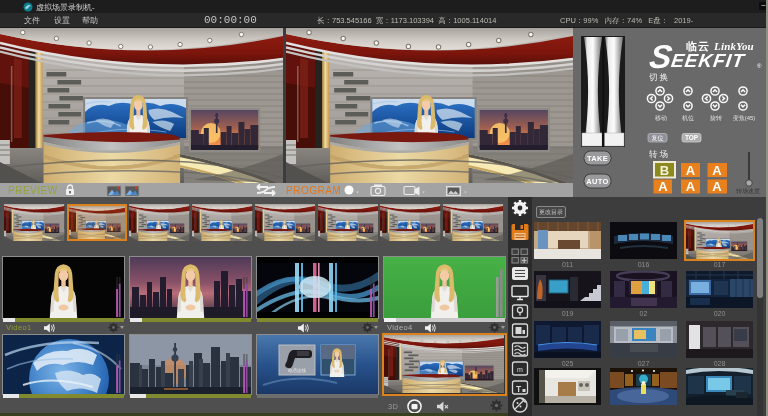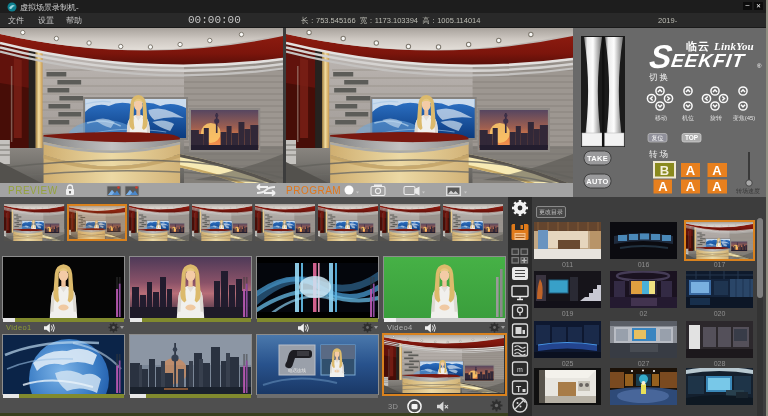--- a/index.html
+++ b/index.html
@@ -273,33 +273,34 @@
 <symbol id="meterp" viewBox="0 0 7 60">
 <rect x="0" y="0" width="2.6" height="60" fill="#3a3a3a" opacity=".5"></rect>
 <rect x="4" y="0" width="2.6" height="60" fill="#3a3a3a" opacity=".5"></rect>
 <rect x="0" y="18" width="2.6" height="42" fill="#c05ab8"></rect>
 <rect x="4" y="10" width="2.6" height="50" fill="#8e4a9e"></rect>
 </symbol>
 </defs>
 </svg>
 <div class="abs" id="titlebar"></div>
 <div class="abs" id="menubar"></div>
-<div class="abs" style="left:0;top:0;width:684px;height:28px">
+<div class="abs" style="left:16px;top:0;width:684px;height:28px">
   <svg class="abs" style="left:7px;top:2px" width="10" height="10" viewBox="0 0 10 10">
         <circle cx="5" cy="5" r="4.5" fill="#0e7f8f"></circle>
         <path d="M2,6 Q5,1.5 8,4 Q6,4 5,6 Q4,8 2,6" fill="#9fd9e2"></path>
       </svg>
   <div class="abs" style="left:20px;top:2px;font-size:8px;color:#cfcfcf">虚拟场景录制机-</div>
   <div class="abs" style="left:743px;top:2px;width:9px;height:8px;background:#0c0c0c;color:#fff;font-size:7px;line-height:6px;text-align:center">–</div>
   <div class="abs" style="left:754px;top:2px;width:9px;height:8px;background:#0c0c0c;color:#fff;font-size:6px;line-height:8px;text-align:center">✕</div>
   <div class="mtx" style="left:8px;top:13px">文件</div>
   <div class="mtx" style="left:38px;top:13px">设置</div>
   <div class="mtx" style="left:66px;top:13px">帮助</div>
   <div class="abs" style="left:188px;top:14px;font-size:11px;color:#c4c4c4;font-family:'Liberation Mono',monospace">00:00:00</div>
   <div class="mtx" style="left:301px;top:13px;font-size:7.5px;color:#bdbdb5">长：753.545166&nbsp;&nbsp;宽：1173.103394&nbsp;&nbsp;高：1005.114014</div>
+  <div class="mtx" style="left:544px;top:13px;font-size:7.5px;color:#bdbdb5">CPU：99%&nbsp;&nbsp;&nbsp;内存：74%&nbsp;&nbsp;&nbsp;E盘：</div>
   <div class="mtx" style="left:658px;top:13px;font-size:7.5px;color:#bdbdb5">2019-03-14 16:48:21</div>
 </div>
 <div class="abs" id="prevL"><svg width="283" height="155" viewBox="0 0 286 155" preserveAspectRatio="none">
         <use href="#scene"></use>
       </svg></div>
 <div class="abs" id="gapLR"></div>
 <div class="abs" id="prevR"><svg width="287" height="155" viewBox="0 0 286 155" preserveAspectRatio="none">
         <use href="#scene"></use>
       </svg></div>
 <div class="abs" id="cpanel">

